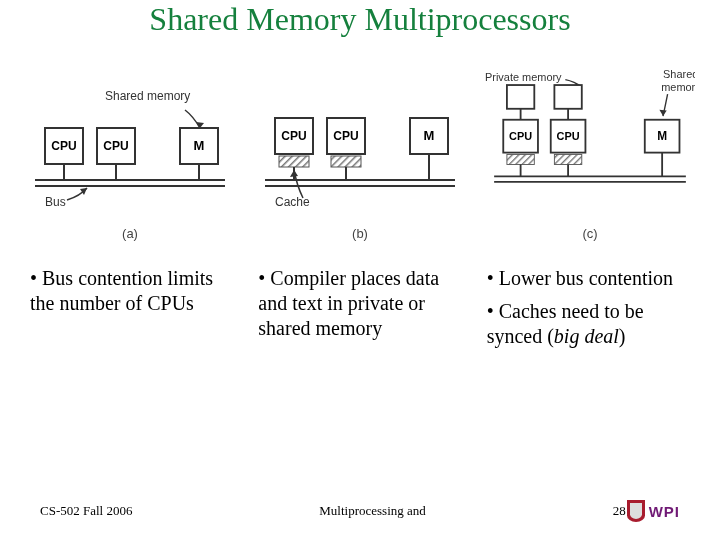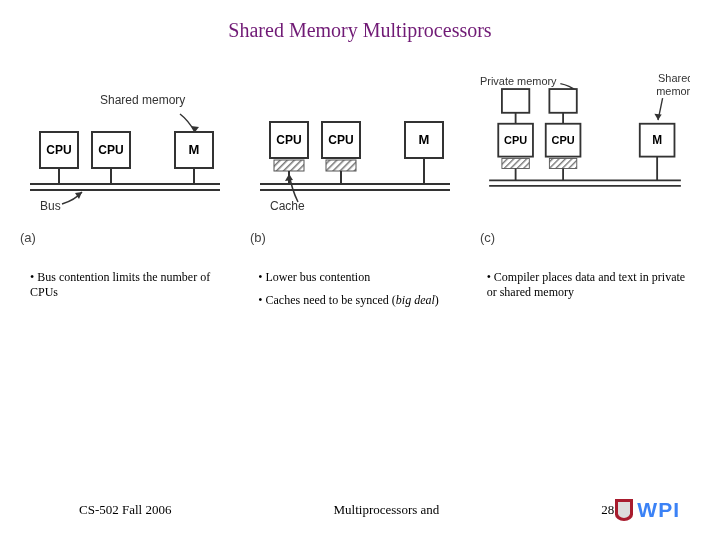--- a/index.html
+++ b/index.html
@@ -7,71 +7,69 @@
     width: 720px;
     height: 540px;
     background: #fff;
     font-family: Georgia, 'Times New Roman', serif;
     color: #000;
     position: relative;
     overflow: hidden;
   }
   .title {
     text-align: center;
-    font-size: 20px;
-    color: #701a75;
-    margin-top: 18px;
+    font-size: 32px;
+    color: #15803d;
     line-height: 1.2;
     font-weight: 400;
   }
   .diagram-area {
     display: flex;
     justify-content: space-around;
     margin-top: 20px;
     padding: 0 20px;
     gap: 10px;
   }
   .subfig {
     flex: 1;
     display: flex;
     flex-direction: column;
-    align-items: flex-start;
+    align-items: center;
     font-family: Arial, sans-serif;
   }
   .sub-label {
     font-size: 13px;
     margin-top: 8px;
     color: #444;
   }
   .captions {
     display: flex;
     justify-content: space-between;
     padding: 0 30px;
     margin-top: 25px;
     gap: 25px;
   }
   .caption-col {
     flex: 1;
-    font-size: 12px;
+    font-size: 20px;
   }
   .caption-col p {
     margin-bottom: 8px;
     line-height: 1.25;
   }
   .footer {
     position: absolute;
     bottom: 18px;
     left: 0;
     right: 0;
     display: flex;
     align-items: center;
     justify-content: space-between;
     padding: 0 40px;
     font-size: 13px;
-    margin-left: 39px;
   }
   .footer-center {
     text-align: center;
     flex: 1;
     font-size: 13px;
     line-height: 1.2;
   }
   .footer-right {
     display: flex;
     align-items: center;
@@ -91,23 +89,23 @@
   }
   .shield::after {
     content: '';
     position: absolute;
     inset: 3px;
     background: #ddd;
     border-radius: 0 0 50% 50% / 0 0 30% 30%;
   }
   .wpi-text {
     font-weight: bold;
-    color: #3b82f6;
+    color: #701a75;
     font-family: Arial, sans-serif;
-    font-size: 21px;
+    font-size: 15px;
     letter-spacing: 1px;
   }
   em { font-style: italic; }
   .diagram-svg-wrap { width: 210px; height: 160px; }
 </style>
 </head>
 <body>
 
 <div class="title">
   <span>Shared Memory Multiprocessors</span><br>
@@ -213,32 +211,32 @@
     <div class="sub-label">(c)</div>
   </div>
 
 </div>
 
 <div class="captions">
   <div class="caption-col">
     <p>• Bus contention limits the number of CPUs</p>
   </div>
   <div class="caption-col">
+    <p>• Compiler places data and text in private or shared memory</p>
+  </div>
+  <div class="caption-col">
     <p>• Lower bus contention</p>
     <p><span>• Caches need to be synced (</span><em>big deal</em><span>)</span></p>
-  </div>
-  <div class="caption-col">
-    <p>• Compiler places data and text in private or shared memory</p>
   </div>
 </div>
 
 <div class="footer">
   <div>CS-502 Fall 2006</div>
   <div class="footer-center">
-    <span>Multiprocessors and</span><br>
+    <span>Multiprocessing and</span><br>
   </div>
   <div class="footer-right">
     <span>28</span>
     <div class="wpi-logo">
       <div class="shield"></div>
       <span class="wpi-text">WPI</span>
     </div>
   </div>
 </div>
 

